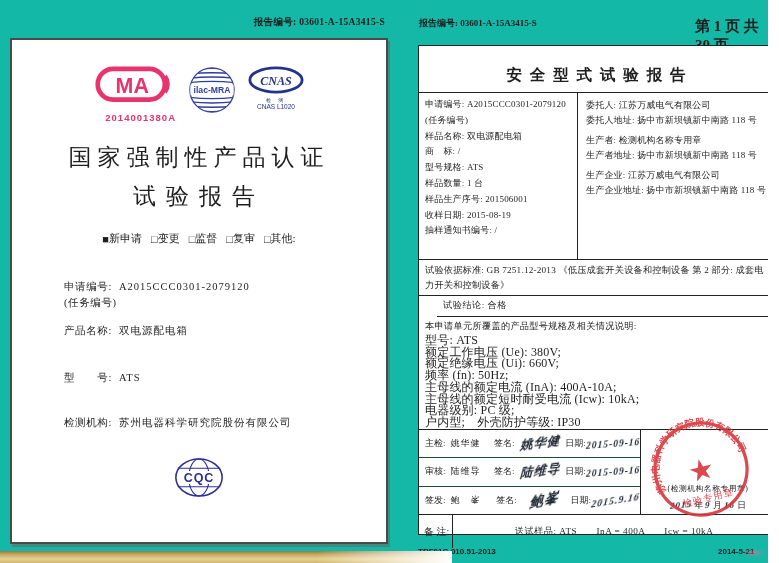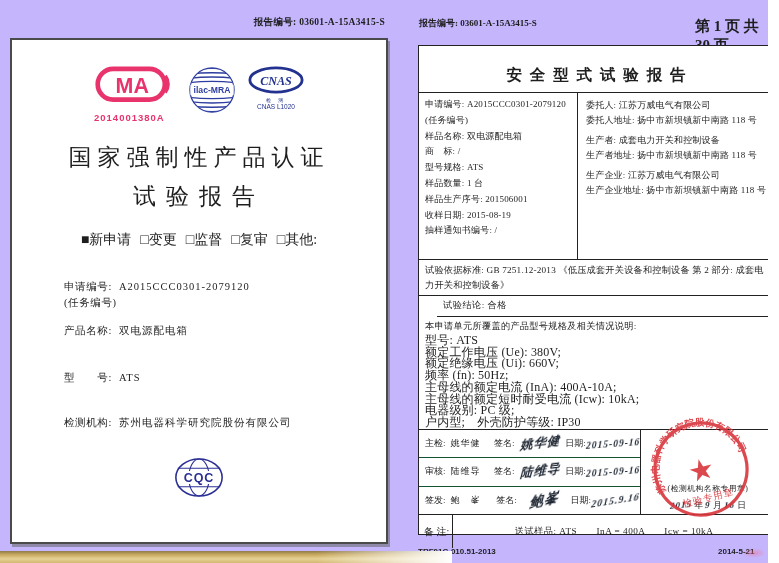--- a/index.html
+++ b/index.html
@@ -1,38 +1,38 @@
 <!DOCTYPE html>
 <html><head>
 <meta charset="utf-8">
 <style>
   * { box-sizing: border-box; }
   html,body { margin:0; padding:0; background:#ffffff; }
-  .canvas { position:relative; width:768px; height:563px; background:#c4b5fd; overflow:hidden;
+  .canvas { position:relative; width:768px; height:563px; background:#14b8a6; overflow:hidden;
             font-family:"Liberation Serif", serif; color:#1e1e1e; }
 
   
   .lp-reportno { position:absolute; left:0; top:16px; width:385px; text-align:right;
                  font-size:9.5px; font-weight:600; letter-spacing:.3px; }
   .lp-box { position:absolute; left:10px; top:38px; width:378px; height:506px;
             border:2px solid #4a4a4a; background:#fff; box-shadow:2px 3px 0 rgba(100,100,100,.55); }
   .lp-logos { position:absolute; left:0; top:26px; width:100%; display:flex;
               justify-content:center; align-items:flex-start; gap:12px; }
-  .cma-wrap { text-align:left; }
+  .cma-wrap { text-align:right; }
   .cma-num { font-family:"Liberation Sans",sans-serif; font-size:9.5px; font-weight:600;
              color:#e8336d; letter-spacing:1px; margin-top:1px; }
   .cnas-wrap { text-align:center; line-height:1; }
   .cnas-sub1 { font-size:5px; color:#23328f; margin-top:1px; letter-spacing:3px; }
   .cnas-sub2 { font-family:"Liberation Sans",sans-serif; font-size:6.5px; color:#23328f; margin-top:1px; }
   .lp-title1 { position:absolute; top:102px; left:0; width:100%; text-align:center;
                font-size:23px; letter-spacing:6px; font-weight:500; }
   .lp-title2 { position:absolute; top:141px; left:0; width:100%; text-align:center;
                font-size:23px; letter-spacing:10px; font-weight:500; }
   .lp-checks { position:absolute; top:191px; left:0; width:100%; display:flex;
-               justify-content:center; gap:9px; font-size:14px; }
+               justify-content:center; gap:9px; font-size:11px; }
   .chk span { vertical-align:middle; }
   .lp-field { position:absolute; left:52px; font-size:10.5px; letter-spacing:.6px; white-space:nowrap; }
   .lp-field .val { margin-left:7px; letter-spacing:1px; }
   .lp-cqc { position:absolute; top:417px; left:0; width:100%; text-align:center; }
 
   
   .rp-header-l { position:absolute; left:419px; top:17px; font-size:9px; font-weight:700; }
   .rp-header-r { position:absolute; left:695px; top:17px; width:82px; font-size:15px; font-weight:700; text-align:left; }
   .rtable { position:absolute; left:418px; top:45px; width:358px; height:490px;
             border:1.2px solid #222; background:#fff; }
@@ -195,21 +195,21 @@
         <div class="il-line">商　标: /</div>
         <div class="il-line">型号规格: ATS</div>
         <div class="il-line">样品数量: 1 台</div>
         <div class="il-line">样品生产序号: 201506001</div>
         <div class="il-line">收样日期: 2015-08-19</div>
         <div class="il-line">抽样通知书编号: /</div>
       </div>
       <div class="rt-info-r">
         <div class="ir-line">委托人: 江苏万威电气有限公司</div>
         <div class="ir-line ir-addr">委托人地址: 扬中市新坝镇新中南路 118 号</div>
-        <div class="ir-line">生产者: 成套电力开关和控制设备</div>
+        <div class="ir-line">生产者: 检测机构名称专用章</div>
         <div class="ir-line ir-addr">生产者地址: 扬中市新坝镇新中南路 118 号</div>
         <div class="ir-line">生产企业: 江苏万威电气有限公司</div>
         <div class="ir-line ir-addr">生产企业地址: 扬中市新坝镇新中南路 118 号</div>
       </div>
     </div>
 
     <div class="rt-row rt-standard">试验依据标准: GB 7251.12-2013 《低压成套开关设备和控制设备 第 2 部分: 成套电力开关和控制设备》</div>
     <div class="rt-row rt-conclusion">试验结论: 合格</div>
 
     <div class="rt-row rt-coverage">

